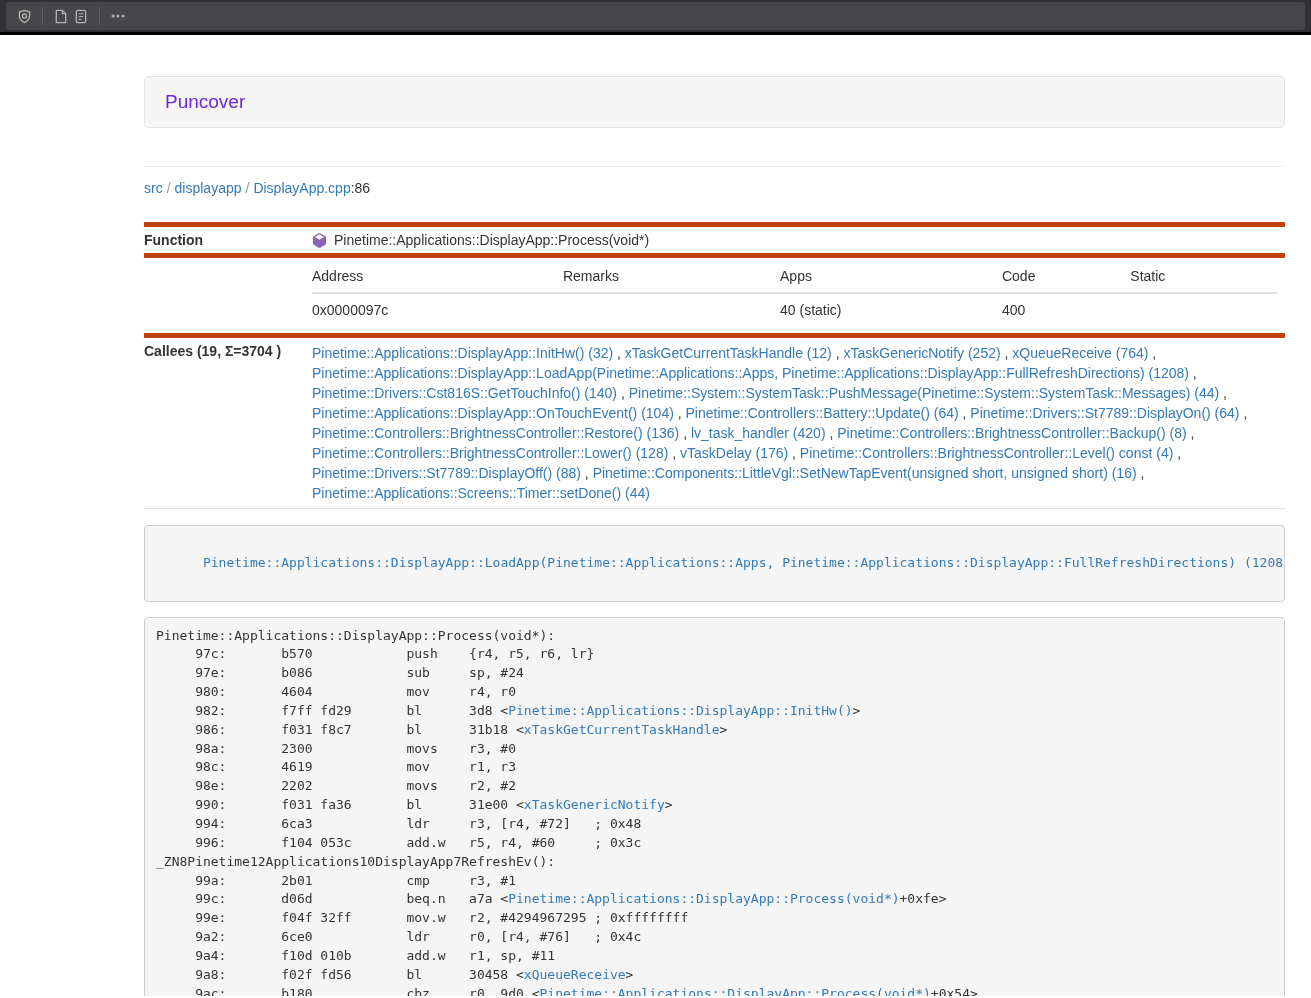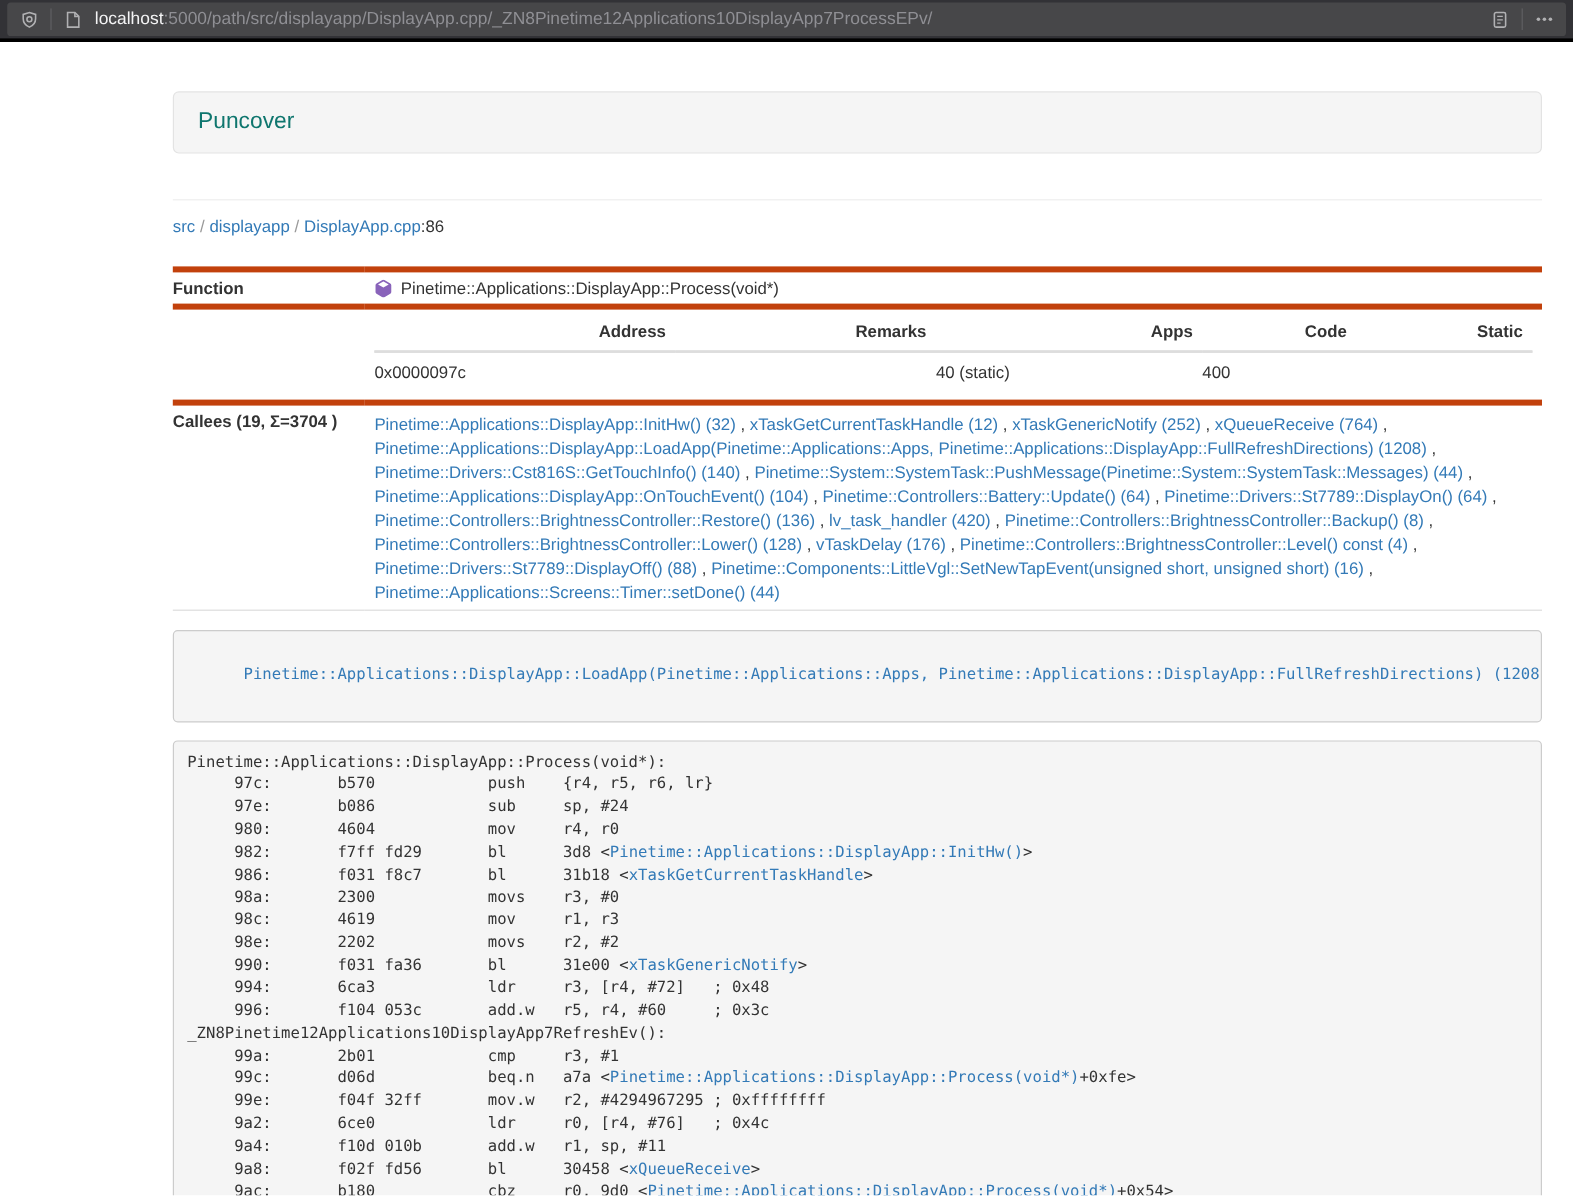--- a/index.html
+++ b/index.html
@@ -48,21 +48,21 @@
   .page { background: #fff; height: 961px; overflow: hidden; }
   .container { width: 1141px; margin-left: 144px; }
 
   .jumbotron {
     margin-top: 41px;
     background: #f5f5f5;
     border: 1px solid #e3e3e3;
     border-radius: 5px;
     padding: 14px 20px;
     font-size: 19px;
-    color: #0f766e;
+    color: #6d28d9;
   }
   hr.sep {
     border: none;
     border-top: 1px solid #eee;
     margin: 38px 0 13px 0;
   }
   .breadcrumb { font-size: 14px; margin-bottom: 26px; }
   .breadcrumb a { color: #337ab7; text-decoration: none; }
   .breadcrumb .bc-sep { color: #999; padding: 0 4px; }
   .breadcrumb .bc-line { color: #333; }
@@ -80,21 +80,21 @@
     font-weight: normal;
   }
   table.main > tbody > tr > th { font-weight: bold; width: 160px; padding-left: 0; white-space: nowrap; }
   table.main { border-bottom: 1px solid #ddd; }
 
   .func-cell { display: flex; align-items: center; gap: 7px; }
   .pkg-icon svg { display: block; }
 
   table.inner { width: 100%; border-collapse: collapse; font-size: 14px; }
   table.inner th {
-    text-align: right; font-weight: bold;
+    text-align: left; font-weight: normal;
     border-bottom: 2px solid #ddd;
     padding: 5px 8px 8px 0;
   }
   table.inner td { padding: 8px 8px 10px 0; margin-left: 20px; }
   table.inner .c-address { width: 26%; }
   table.inner .c-remarks { width: 22.5%; margin-left: 12px; }
   table.inner .c-stack   { width: 23%; }
   table.inner .c-code    { width: 13.3%; }
   table.inner .c-static  { width: 15.2%; }
 
@@ -129,21 +129,20 @@
         <circle cx="8" cy="7.5" r="2.2"></circle>
       </svg>
     </span>
     <span class="vdiv"></span>
     <span class="tb-icon">
       <svg width="14" height="15" viewBox="0 0 14 16" fill="none" stroke="#b1b1b3" stroke-width="1.4">
         <path d="M2 1.5 H8.5 L12 5 V14.5 H2 Z"></path>
         <path d="M8.5 1.5 V5 H12"></path>
       </svg>
     </span>
-    <span class="url-text"><span class="url-host">localhost</span><span class="url-rest">:5000/path/src/displayapp/DisplayApp.cpp/_ZN8Pinetime12Applications10DisplayApp7ProcessEPv/</span></span>
     <span class="tb-icon">
       <svg width="14" height="15" viewBox="0 0 14 16" fill="none" stroke="#b1b1b3" stroke-width="1.4">
         <rect x="2" y="1.5" width="10" height="13" rx="1.5"></rect>
         <path d="M4.5 5 H9.5 M4.5 8 H9.5 M4.5 11 H7.5" stroke-width="1.2"></path>
       </svg>
     </span>
     <span class="vdiv"></span>
     <span class="tb-icon">
       <svg width="16" height="16" viewBox="0 0 16 16" fill="#b1b1b3">
         <circle cx="3" cy="8" r="1.5"></circle>

